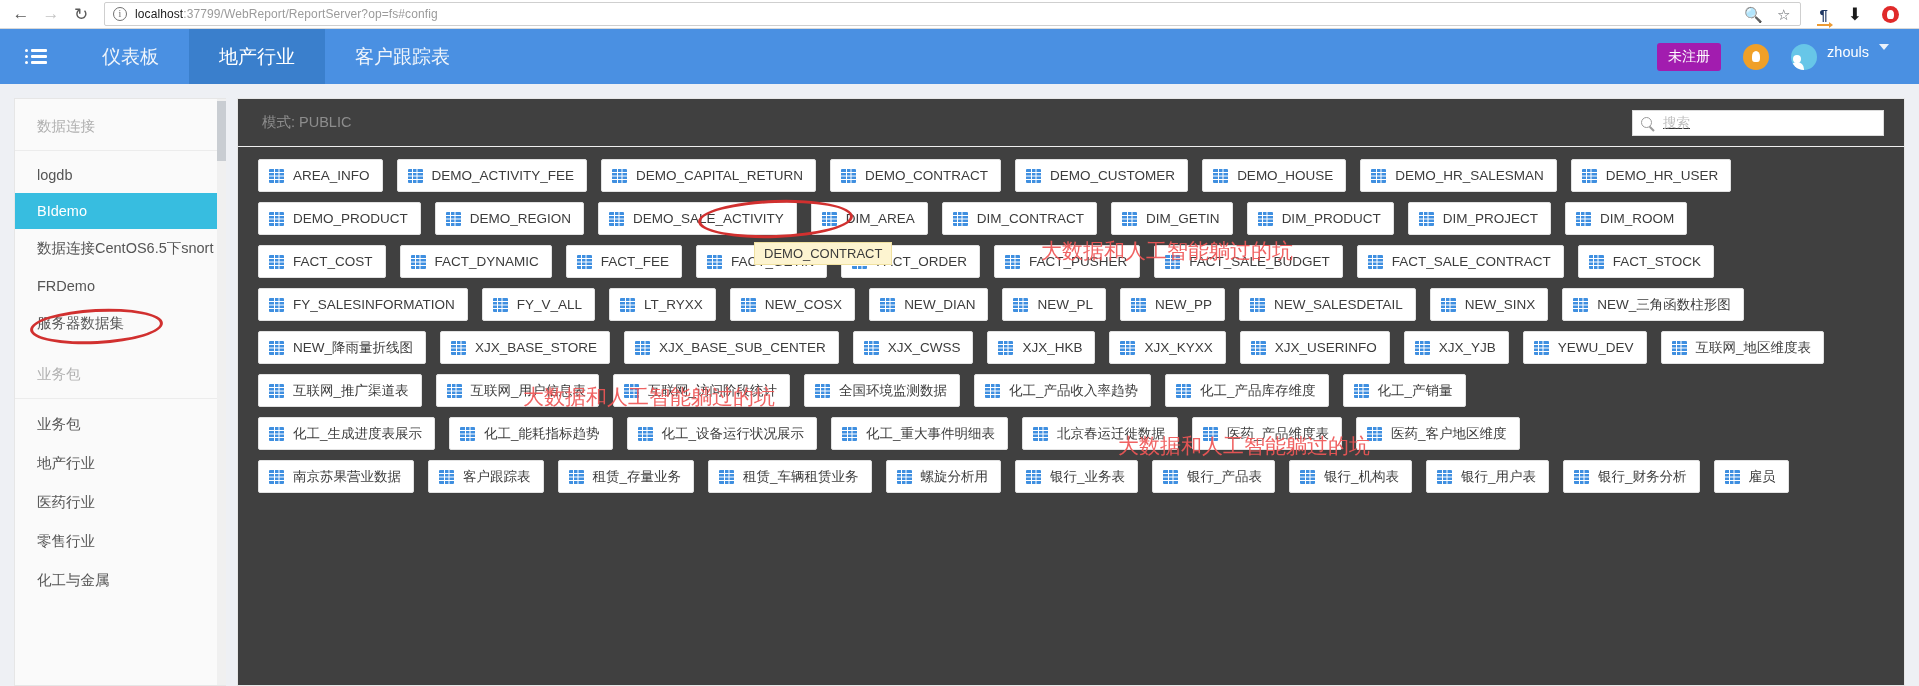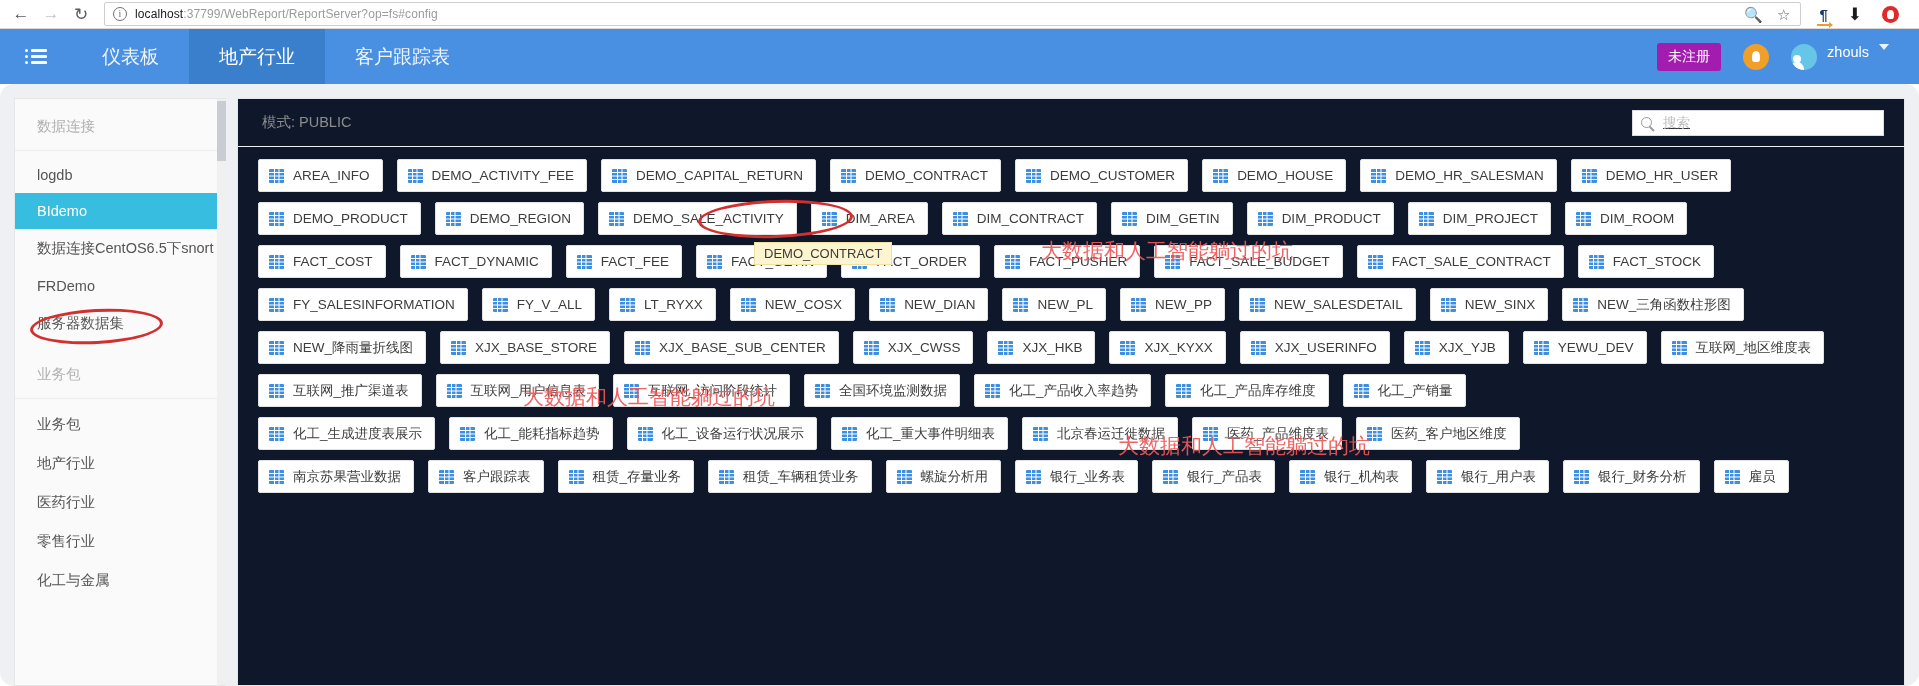--- a/index.html
+++ b/index.html
@@ -157,21 +157,20 @@
     border-left: 5px solid transparent; border-right: 5px solid transparent;
     border-top: 6px solid #eaf2fb;
   }
 
   
   #page-body {
     display: flex;
     height: calc(686px - 29px - 55px);
     background: #eef0f4;
     padding: 14px 0 0 14px;
-    border-radius: 14px;
   }
 
   
   #sidebar {
     width: 212px;
     flex: 0 0 212px;
     background: #fafafa;
     border: 1px solid #e6e6e6;
     border-right: none;
     padding: 18px 0 0 0;
@@ -215,21 +214,21 @@
     border: 3px solid #d1302f;
     border-radius: 50%;
     transform: rotate(-3deg);
     pointer-events: none;
     z-index: 40;
   }
 
   
   #main-panel {
     flex: 1 1 auto;
-    background: #0f172a;
+    background: #404040;
     border: 1px solid #e6e6e6;
     margin-left: 11px;
     margin-right: 14px;
     position: relative;
     overflow: hidden;
   }
   #main-toolbar {
     height: 48px;
     display: flex; align-items: center;
     padding: 0 20px 0 24px;

